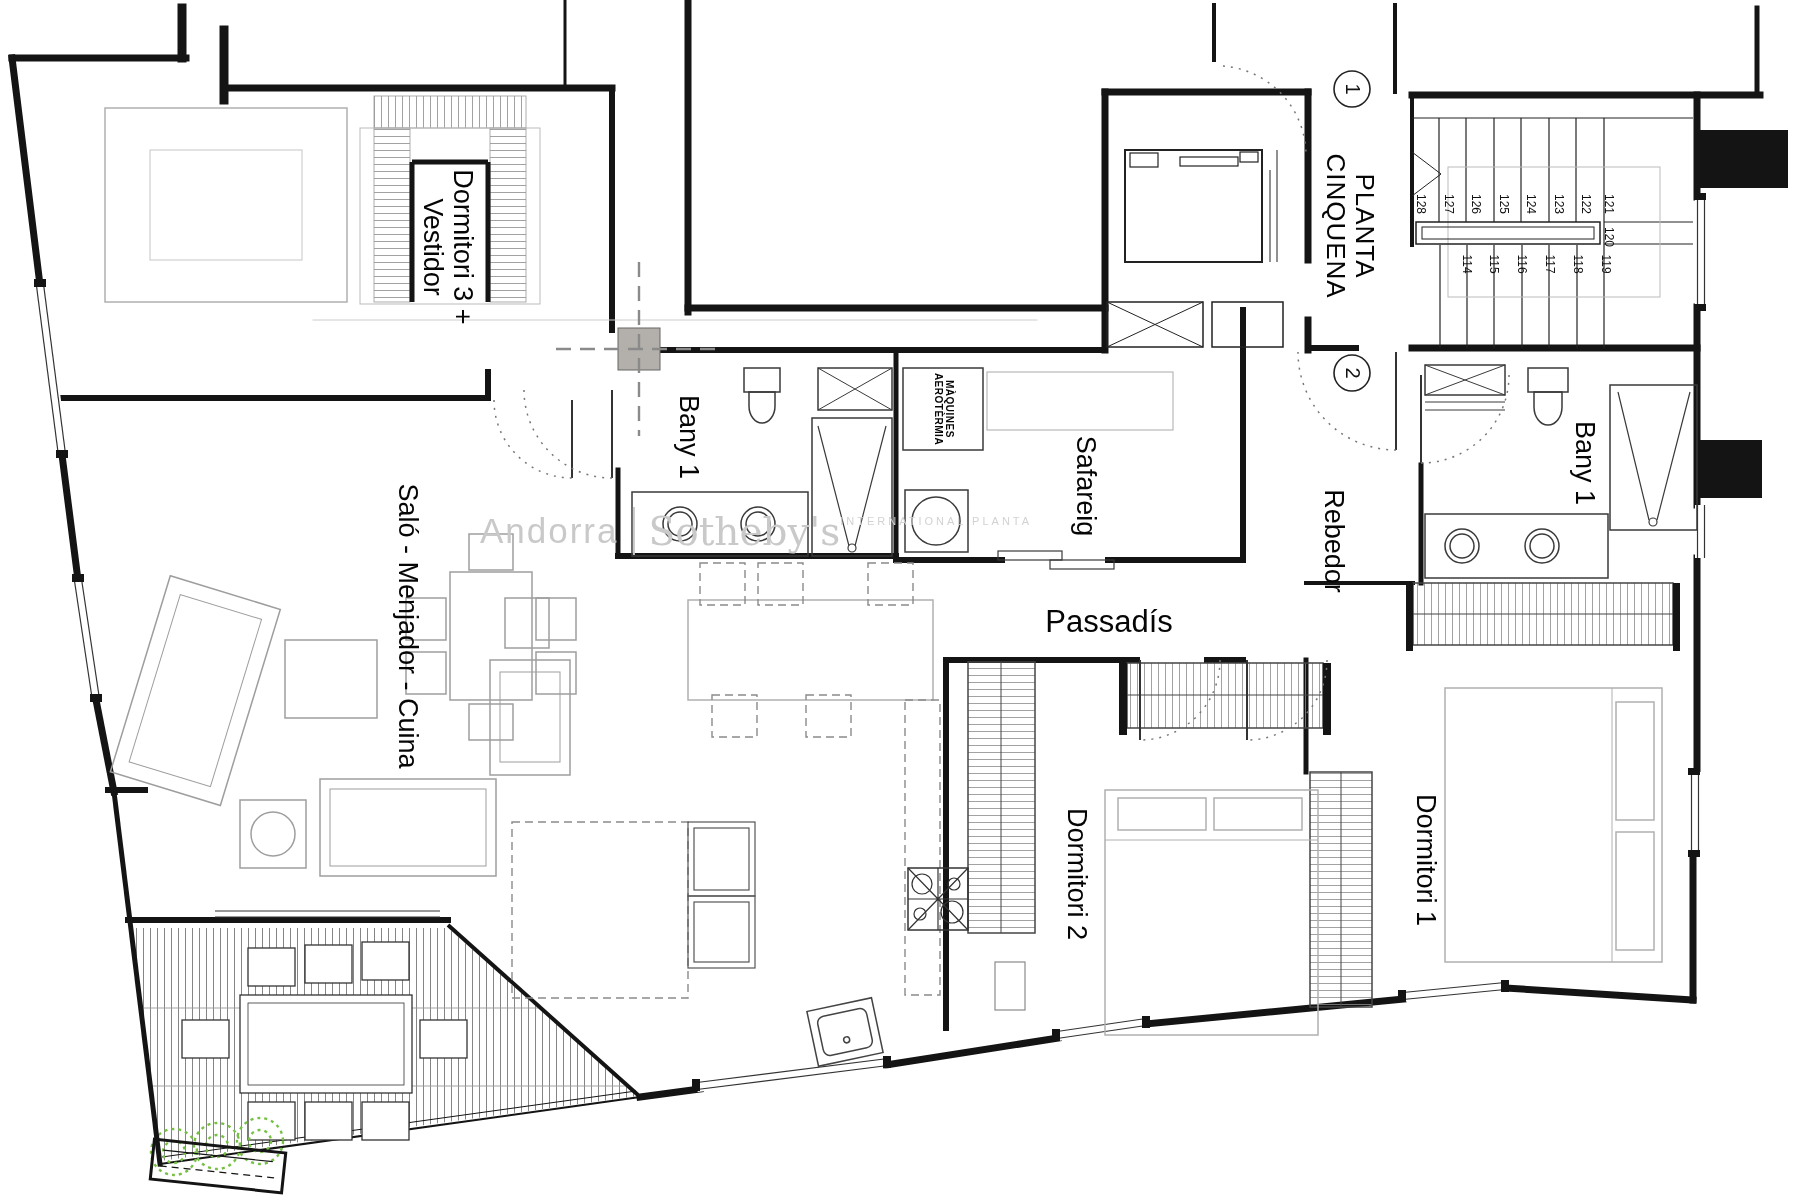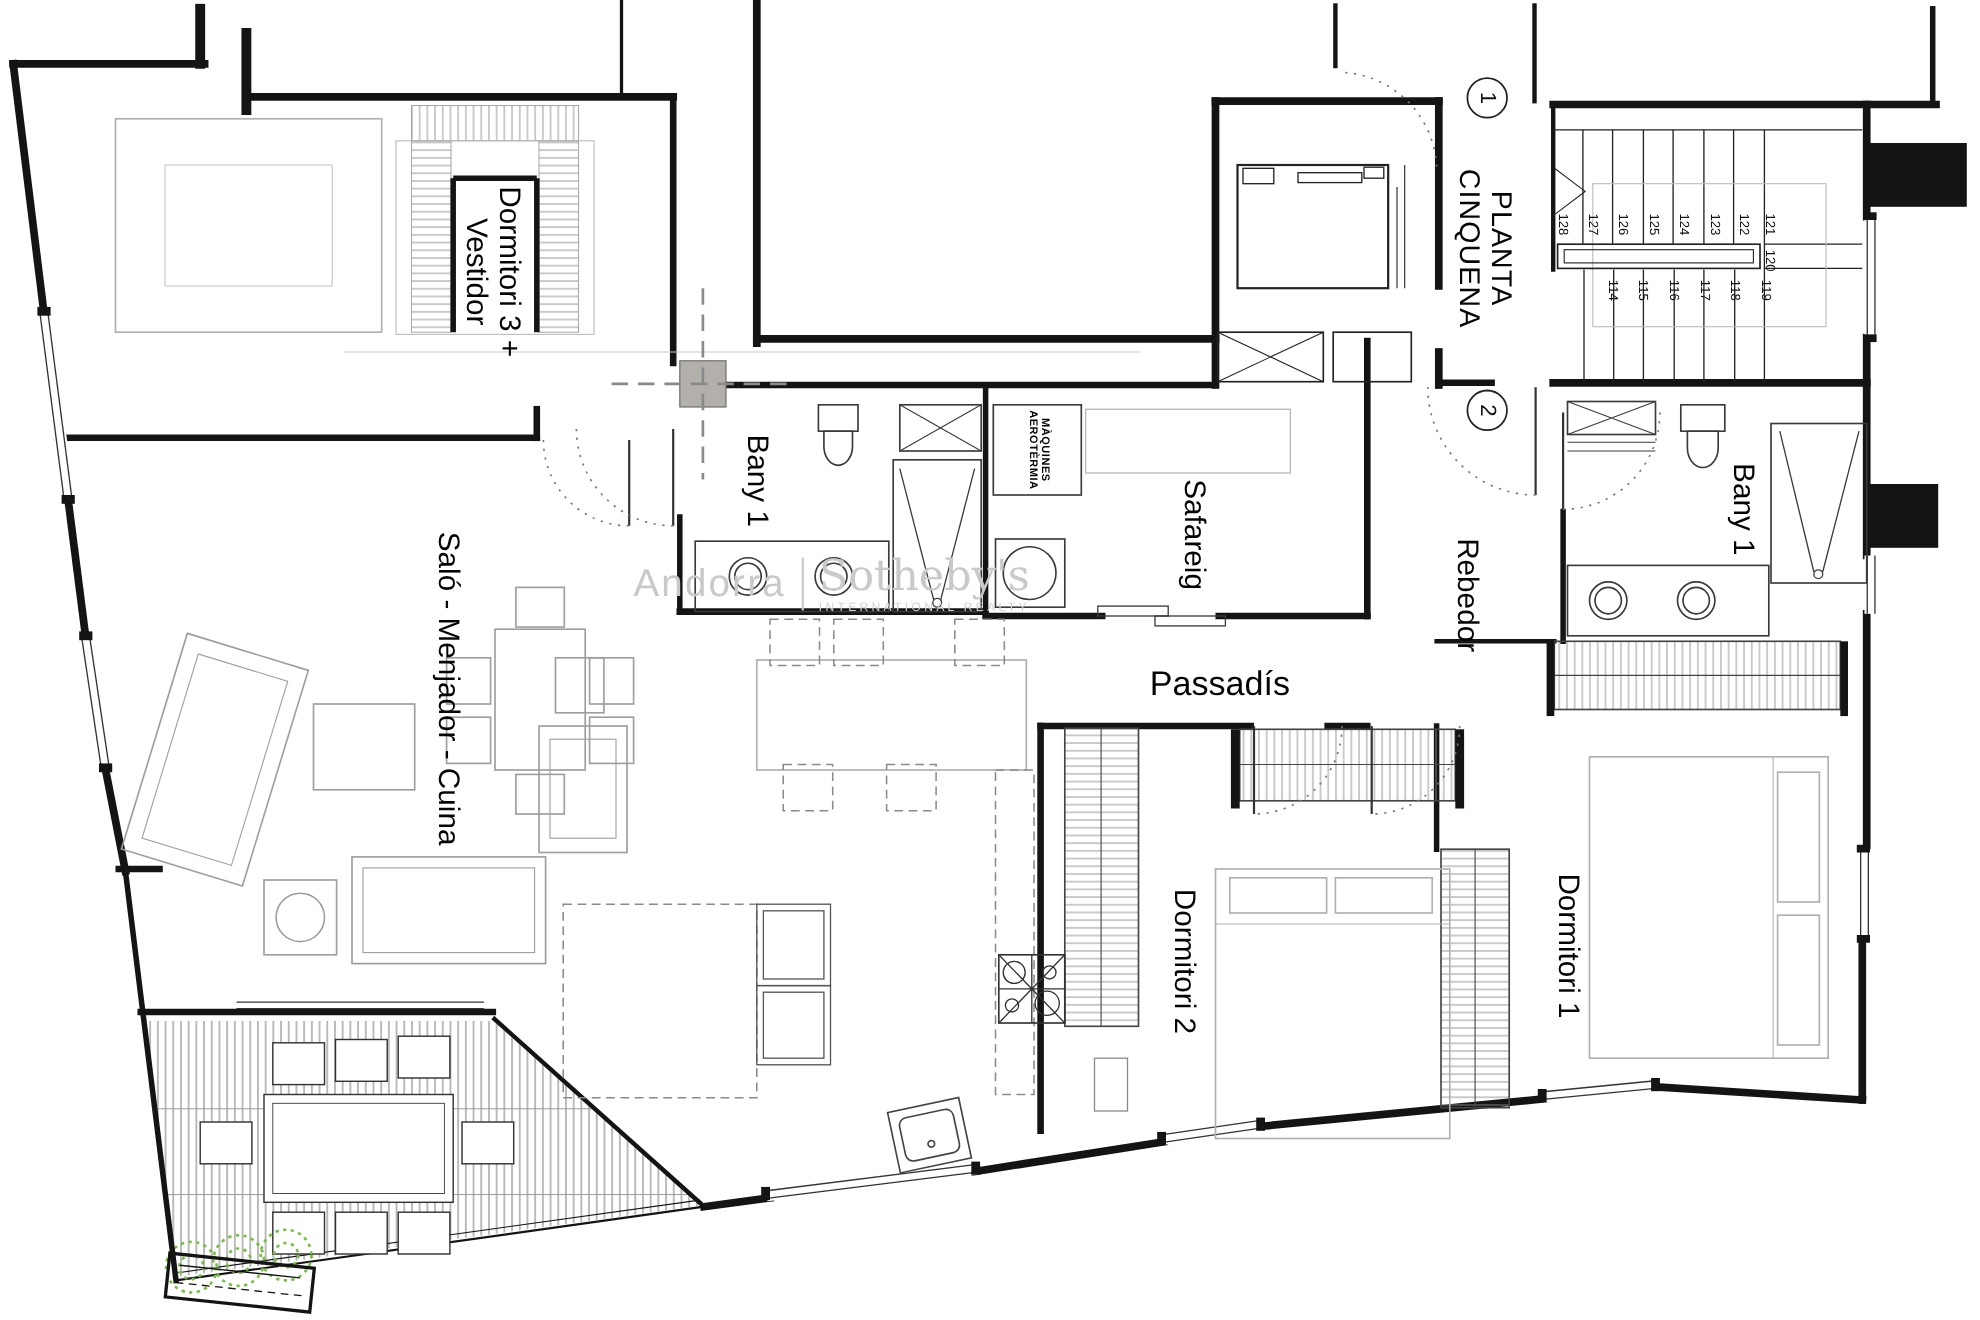--- a/index.html
+++ b/index.html
@@ -32,21 +32,21 @@
   .st0{left:1421px;top:204px;} .st1{left:1449px;top:204px;} .st2{left:1476px;top:204px;}
   .st3{left:1504px;top:204px;} .st4{left:1531px;top:204px;} .st5{left:1559px;top:204px;}
   .st6{left:1586px;top:204px;} .st7{left:1609px;top:204px;} .st8{left:1609px;top:237px;}
   .st9{left:1606px;top:264px;} .st10{left:1578px;top:264px;} .st11{left:1550px;top:264px;}
   .st12{left:1522px;top:264px;} .st13{left:1494px;top:264px;} .st14{left:1467px;top:264px;}
   
   .wm{position:absolute;left:756px;top:531px;transform:translate(-50%,-50%);
       display:flex;align-items:center;gap:14px;color:#c9c9c9;justify-content:flex-end;}
   .wm-left{font-size:35px;letter-spacing:2px;}
   .wm-bar{width:2px;height:48px;background:#c9c9c9;}
-  .wm-right{display:flex;flex-direction:column;align-items:flex-start;}
+  .wm-right{display:flex;flex-direction:row;align-items:flex-start;}
   .wm-name{font-family:"DejaVu Serif",serif;font-size:39px;line-height:1;}
   .wm-sub{font-size:11px;letter-spacing:3px;color:#d2d2d2;margin-top:3px;}
 </style>
 </head>
 <body>
 
 <div id="stage">
 
 <svg id="plan-svg" width="1800" height="1200" viewBox="0 0 1800 1200">
   <defs>
@@ -437,17 +437,17 @@
   <span class="stnum st11">117</span>
   <span class="stnum st12">116</span>
   <span class="stnum st13">115</span>
   <span class="stnum st14">114</span>
 
   <div class="wm">
     <span class="wm-left">Andorra</span>
     <span class="wm-bar"></span>
     <span class="wm-right">
       <span class="wm-name">Sotheby's</span>
-      <span class="wm-sub">INTERNATIONAL REALTY</span>
+      <span class="wm-sub">INTERNATIONAL PLANTA</span>
     </span>
   </div>
 
 </div>
 
 </body></html>

